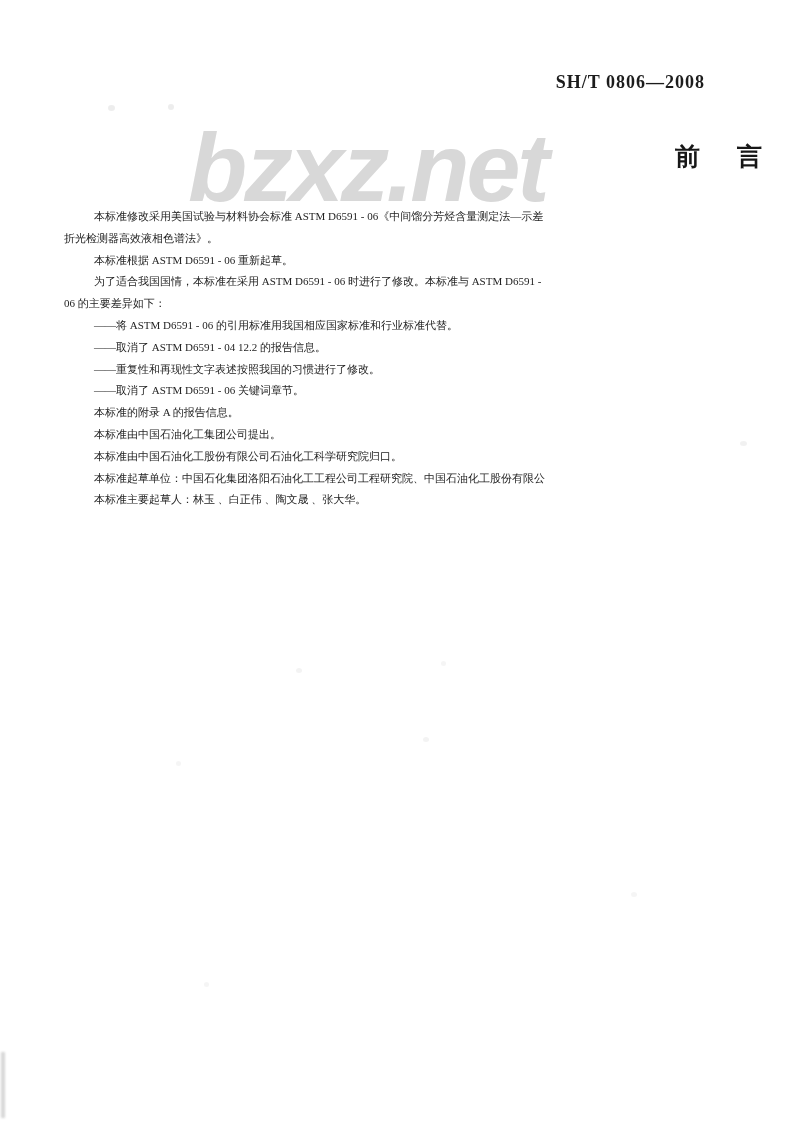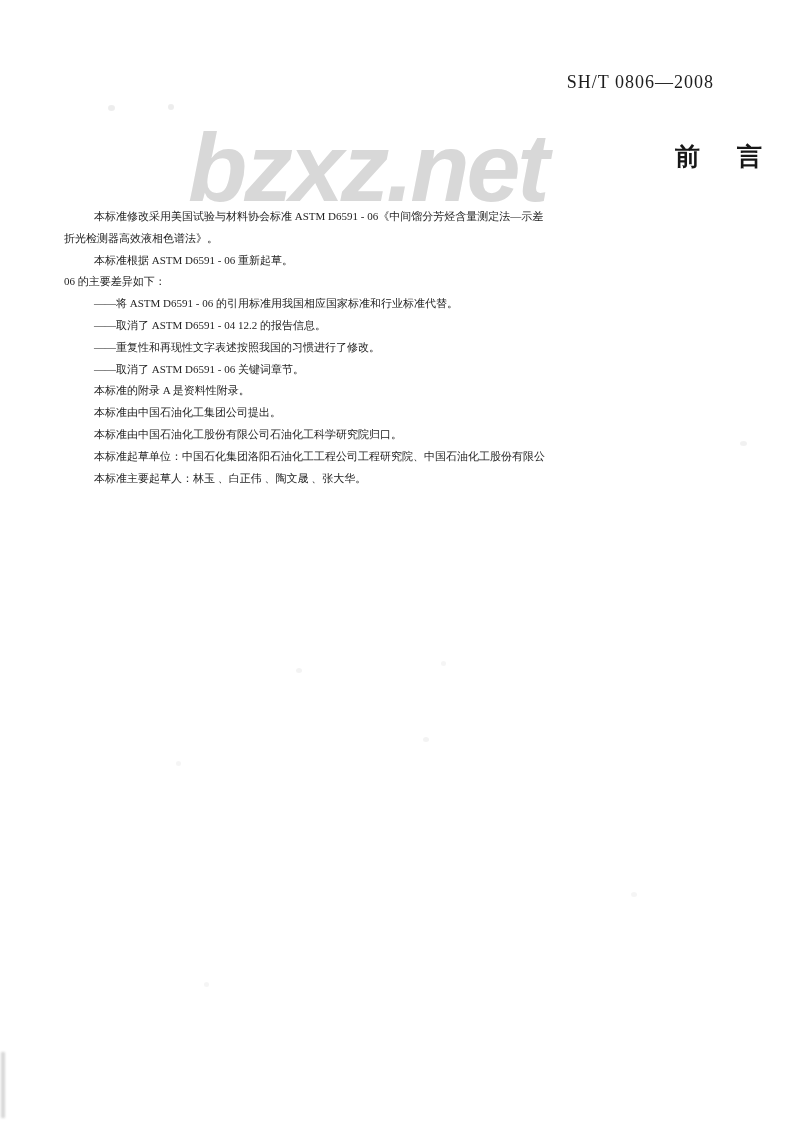--- a/index.html
+++ b/index.html
@@ -19,23 +19,23 @@
     font-weight:bold;
     font-size:97px;
     letter-spacing:-3px;
     color:#d8d8d8;
     user-select:none;
     z-index:1;
     font-style:italic;
   }
   .header-code{
     position:absolute;
-    top:72px;right:86px;
+    top:72px;right:95px;
     font-size:18px;
-    font-weight:normal;
+    font-weight:bold;
     letter-spacing:1px;
     color:#1c1c1c;
     z-index:2;
   }
   .doc-title{
     position:absolute;
     top:140px;left:0;width:768px;
     text-align:right;
     font-size:25px;
     font-weight:bold;
@@ -80,26 +80,27 @@
   <div class="watermark">bzxz.net</div>
 
   <div class="header-code">SH/T 0806—2008</div>
 
   <div class="doc-title">前　言</div>
 
   <div class="body-lines">
       <div class="line indent">本标准修改采用美国试验与材料协会标准 ASTM D6591 - 06《中间馏分芳烃含量测定法—示差</div>
       <div class="line">折光检测器高效液相色谱法》。</div>
       <div class="line indent">本标准根据 ASTM D6591 - 06 重新起草。</div>
+      <div class="line indent">为了适合我国国情，本标准在采用 ASTM D6591 - 06 时进行了修改。本标准与 ASTM D6591 -</div>
       <div class="line">06 的主要差异如下：</div>
       <div class="line indent">——将 ASTM D6591 - 06 的引用标准用我国相应国家标准和行业标准代替。</div>
       <div class="line indent">——取消了 ASTM D6591 - 04 12.2 的报告信息。</div>
       <div class="line indent">——重复性和再现性文字表述按照我国的习惯进行了修改。</div>
       <div class="line indent">——取消了 ASTM D6591 - 06 关键词章节。</div>
-      <div class="line indent">本标准的附录 A 是资料性附录。</div>
+      <div class="line indent">本标准的附录 A 的报告信息。</div>
       <div class="line indent">本标准由中国石油化工集团公司提出。</div>
       <div class="line indent">本标准由中国石油化工股份有限公司石油化工科学研究院归口。</div>
       <div class="line indent">本标准起草单位：中国石化集团洛阳石油化工工程公司工程研究院、中国石油化工股份有限公</div>
       <div class="line indent">本标准主要起草人：林玉 、白正伟 、陶文晟 、张大华。</div>
     </div>
 
   <div class="speck" style="left:108px;top:105px;width:7px;height:6px;"></div>
   <div class="speck" style="left:168px;top:104px;width:6px;height:6px;"></div>
   <div class="speck" style="left:740px;top:441px;width:7px;height:5px;opacity:0.14;"></div>
   <div class="speck" style="left:296px;top:668px;width:6px;height:5px;opacity:0.12;"></div>

